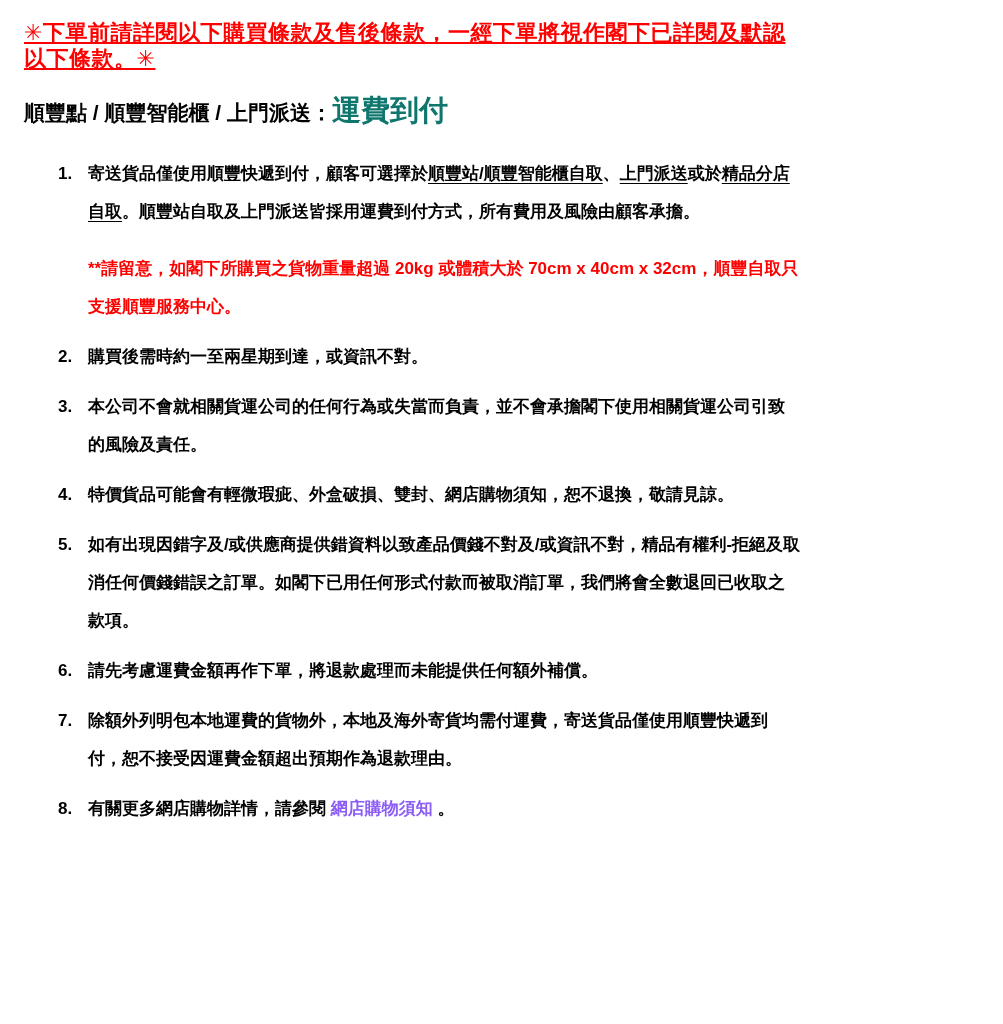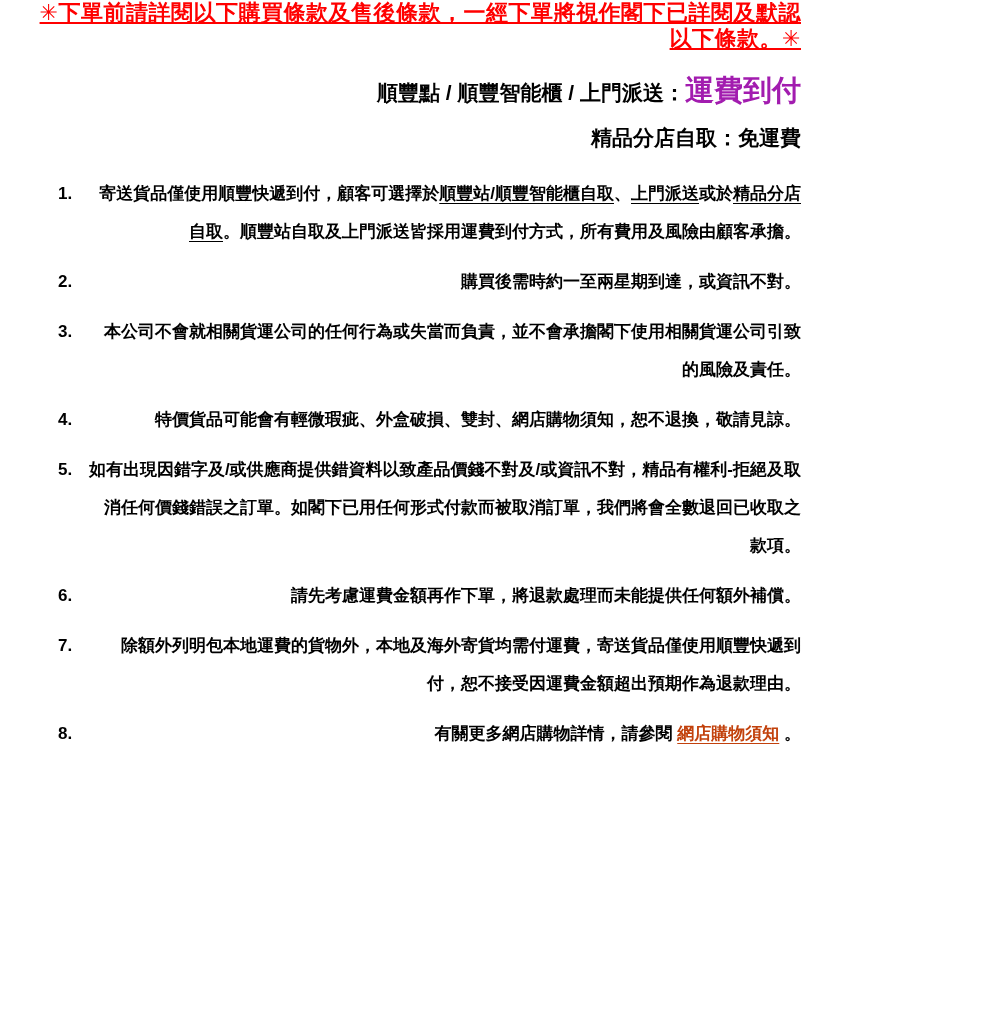--- a/index.html
+++ b/index.html
@@ -10,22 +10,21 @@
     overflow: hidden;
     font-family: "Liberation Sans", "DejaVu Sans", sans-serif;
     font-weight: 700;
     color: #000000;
     -webkit-font-smoothing: antialiased;
   }
   .page {
     box-sizing: border-box;
     width: 841px;
     height: 1024px;
-    padding: 0 40px 0 24px;
-    text-align: right;
+    padding: 20px 40px 0 24px;
   }
   
   .notice {
     margin: 0;
     font-size: 22px;
     line-height: 26px;
     color: #ff0000;
     text-decoration: underline;
     letter-spacing: 0.5px;
   }
@@ -40,21 +39,21 @@
   }
   .sec-title.first { margin-top: 50px; }
   .sec-title.second { margin-top: 70px; }
   
   .ship-line {
     margin: 20px 0 0 0;
     font-size: 21px;
     line-height: 36px;
   }
   .freight-red {
-    color: #a21caf;
+    color: #0f766e;
     font-size: 29px;
   }
   .pickup-line {
     margin: 14px 0 0 0;
     font-size: 21px;
     line-height: 26px;
   }
   
   ol.terms {
     list-style: none;
@@ -76,43 +75,42 @@
     left: 34px;
     top: 0;
   }
   ol.terms p { margin: 0; }
   .u { text-decoration: underline; text-underline-offset: 4px; }
   .red-note {
     margin: 19px 0 0 0 !important;
     color: #ff0000;
   }
   a.doc-link {
-    color: #c2410c;
-    text-decoration: underline;
+    color: #8b5cf6;
     text-underline-offset: 4px;
     cursor: pointer;
   }
 </style>
 </head>
 <body>
 
 <div class="page">
 
   <p class="notice">✳下單前請詳閱以下購買條款及售後條款，一經下單將視作閣下已詳閱及默認以下條款。✳</p>
 
 
   <p class="ship-line"><span>順豐點 / 順豐智能櫃 / 上門派送：</span><span class="freight-red">運費到付</span></p>
 
-  <p class="pickup-line">精品分店自取：免運費</p>
 
 
   <ol class="terms">
 
     <li>
       <p><span>寄送貨品僅使用順豐快遞到付，顧客可選擇於</span><span class="u">順豐站/順豐智能櫃自取</span><span>、</span><span class="u">上門派送</span><span>或於</span><span class="u">精品分店自取</span><span>。順豐站自取及上門派送皆採用運費到付方式，所有費用及風險由顧客承擔。</span></p>
+      <p class="red-note">**請留意，如閣下所購買之貨物重量超過 20kg 或體積大於 70cm x 40cm x 32cm，順豐自取只支援順豐服務中心。</p>
     </li>
 
     <li>
       <p>購買後需時約一至兩星期到達，或資訊不對。</p>
     </li>
 
     <li>
       <p>本公司不會就相關貨運公司的任何行為或失當而負責，並不會承擔閣下使用相關貨運公司引致的風險及責任。</p>
     </li>
 

